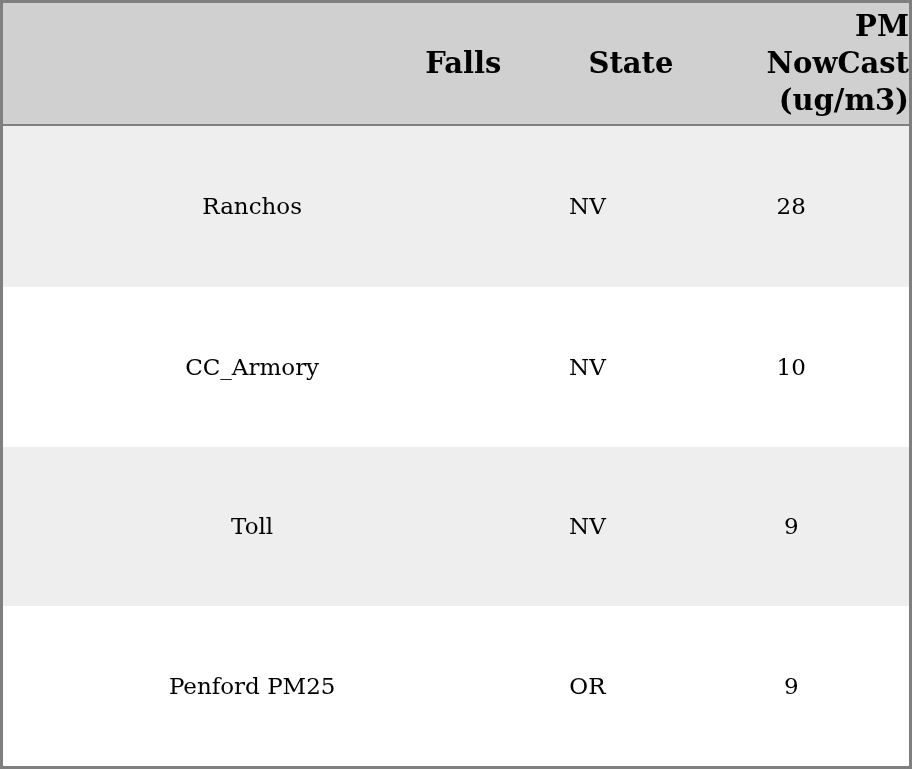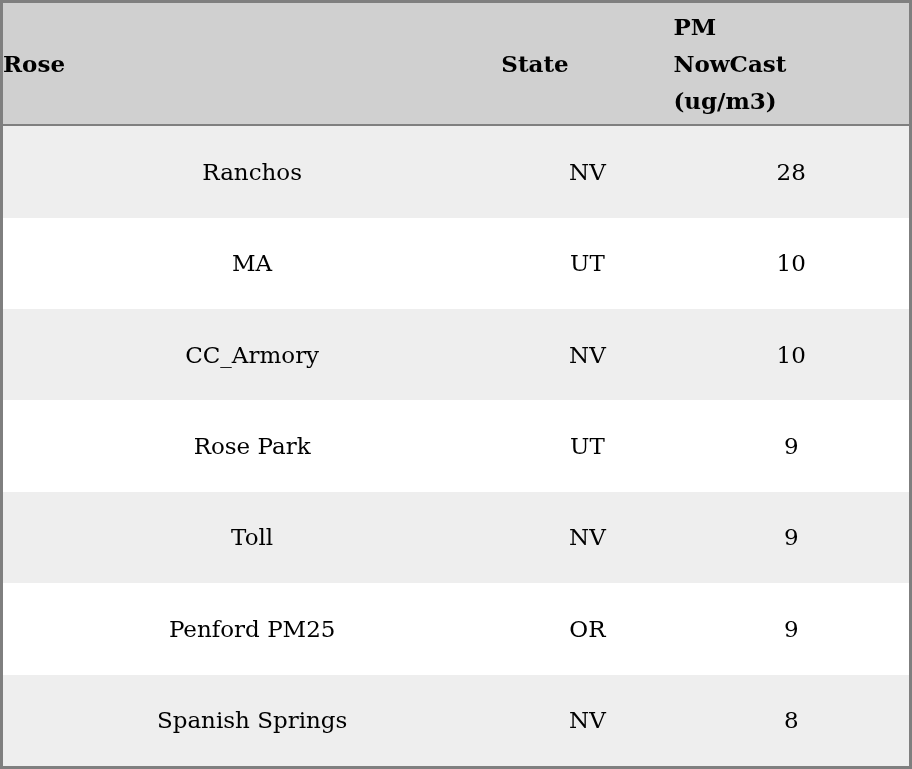--- a/index.html
+++ b/index.html
@@ -24,23 +24,23 @@
     table-layout: fixed;
   }
   col.c-site  { width: 55%; }
   col.c-state { width: 19%; }
   col.c-pm    { width: 26%; }
   thead th {
     height: 121px;
     background: #d0d0d0;
     border-bottom: 2px solid #7f7f7f;
     font-weight: bold;
-    font-size: 23px;
+    font-size: 29px;
     line-height: 37px;
-    text-align: left;
+    text-align: right;
     vertical-align: middle;
     white-space: pre-line;
     padding: 0;
   }
   tbody td {
     height: 58px;
     font-size: 23px;
     text-align: center;
     vertical-align: middle;
     padding: 8px;
@@ -53,58 +53,43 @@
 
 <div class="table-frame">
   <table class="sites">
     <colgroup>
       <col class="c-site">
       <col class="c-state">
       <col class="c-pm">
     </colgroup>
     <thead>
       <tr>
-        <th>Rose</th>
+        <th>Falls</th>
         <th>State</th>
         <th>PM
 NowCast
 (ug/m3)</th>
       </tr>
     </thead>
     <tbody>
       <tr>
         <td>Ranchos</td>
         <td>NV</td>
         <td>28</td>
       </tr>
       <tr>
-        <td>MA</td>
-        <td>UT</td>
-        <td>10</td>
-      </tr>
-      <tr>
         <td>CC_Armory</td>
         <td>NV</td>
         <td>10</td>
-      </tr>
-      <tr>
-        <td>Rose Park</td>
-        <td>UT</td>
-        <td>9</td>
       </tr>
       <tr>
         <td>Toll</td>
         <td>NV</td>
         <td>9</td>
       </tr>
       <tr>
         <td>Penford PM25</td>
         <td>OR</td>
         <td>9</td>
       </tr>
-      <tr>
-        <td>Spanish Springs</td>
-        <td>NV</td>
-        <td>8</td>
-      </tr>
     </tbody>
   </table>
 </div>
 
 </body></html>

